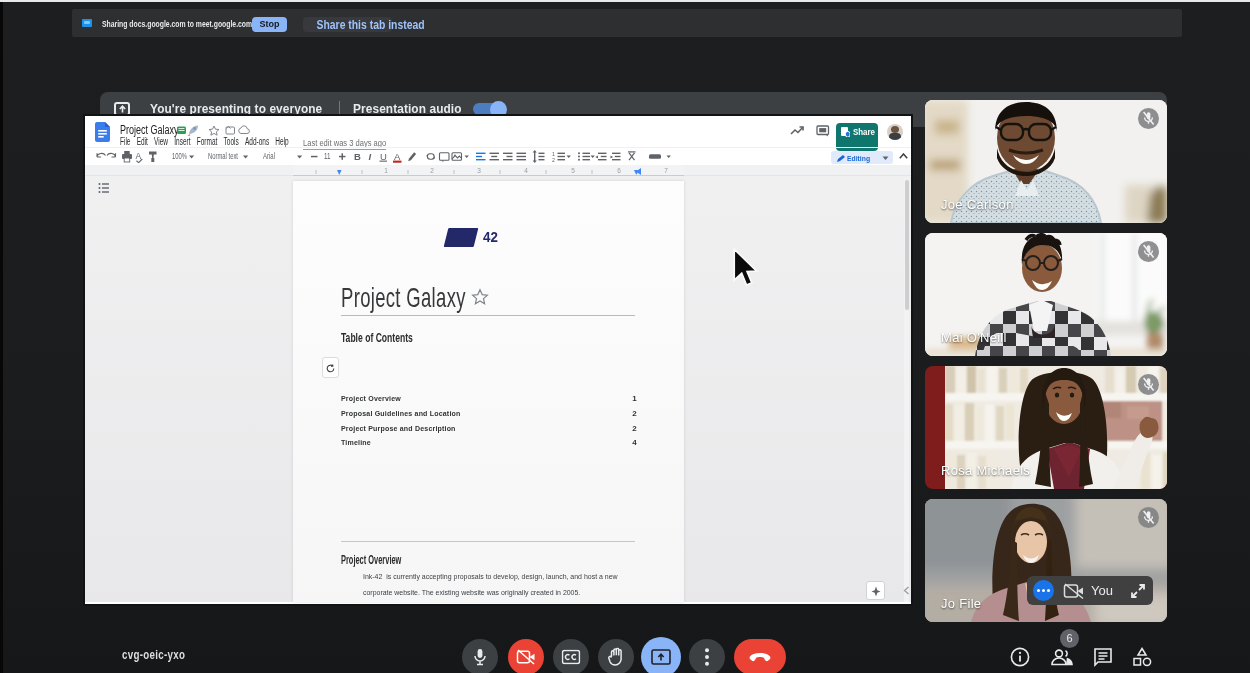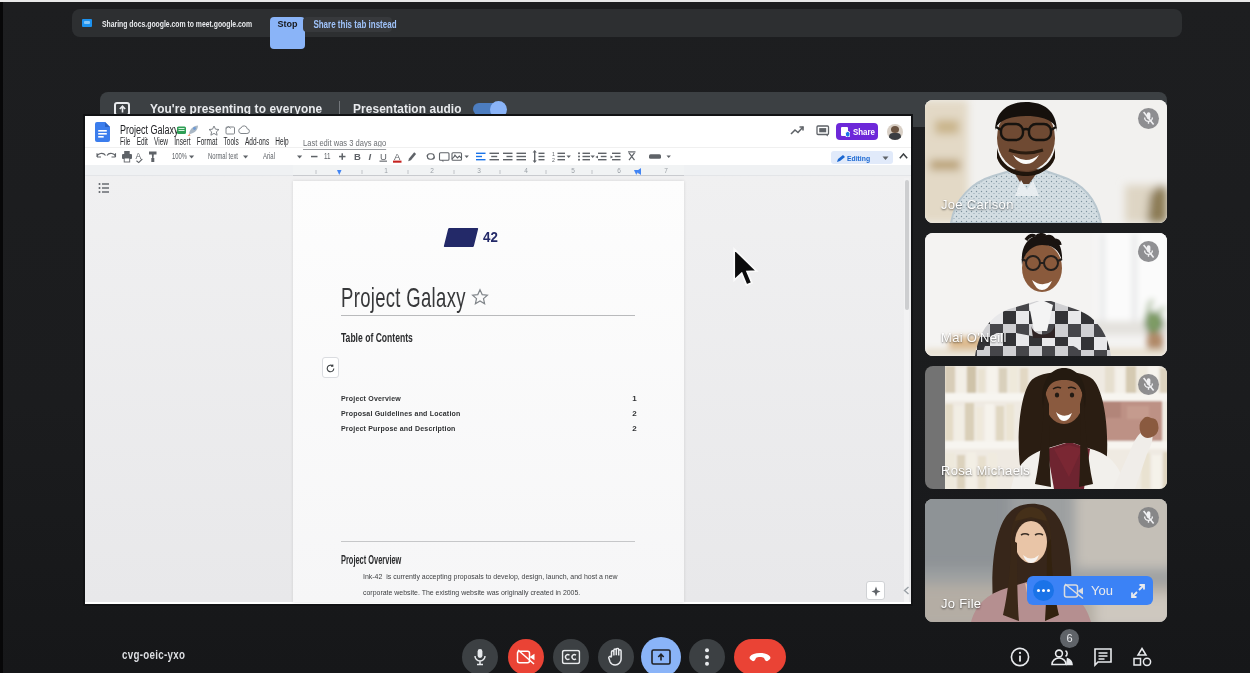--- a/index.html
+++ b/index.html
@@ -5,26 +5,26 @@
   * { margin:0; padding:0; box-sizing:border-box; }
   html,body { width:1250px; height:673px; overflow:hidden; }
   body { background:linear-gradient(180deg,#1d1e20 0%,#1b1c1e 60%,#161719 100%); font-family:"Liberation Sans", sans-serif; position:relative; }
   .abs { position:absolute; }
 
   
   #topstrip { left:0; top:0; width:1250px; height:2px; background:#e9e9e9; }
   #leftedge { left:0; top:2px; width:3px; height:671px; background:#070708; }
 
   
-  #sharebar { left:72px; top:9px; width:1110px; height:28px; background:#2d2f31; border-radius:8px; }
+  #sharebar { left:72px; top:9px; width:1110px; height:28px; background:#2d2f31; border-radius:2px; }
   #sharebar .icon { position:absolute; left:10px; top:10px; width:10px; height:8px; background:#1c92f0; border-radius:1px; }
   #sharebar .icon:after { content:""; position:absolute; left:2px; top:1.5px; width:6px; height:3.5px; background:#85c6f8; border-radius:1px; }
   #sharebar .txt { position:absolute; left:30px; top:9px; font-size:9.5px; font-weight:bold; color:#e8eaed; white-space:nowrap; transform:scaleX(0.72); transform-origin:left center; }
-  #stopbtn { position:absolute; left:198px; top:8px; width:35px; height:32px; background:#8ab4f8; border-radius:4px; color:#17181b; font-size:9px; font-weight:bold; text-align:center; line-height:15px; }
-  #sharetab { position:absolute; left:231px; top:8px; width:89px; height:15px; background:#37393c; border-radius:4px; color:#9fc3fa; font-size:10px; font-weight:bold; text-align:center; line-height:15px; white-space:nowrap; }
+  #stopbtn { position:absolute; left:180px; top:8px; width:35px; height:15px; background:#8ab4f8; border-radius:4px; color:#17181b; font-size:9px; font-weight:bold; text-align:center; line-height:15px; }
+  #sharetab { position:absolute; left:231px; top:8px; width:89px; height:15px; background:#37393c; border-radius:4px; color:#9fc3fa; font-size:13px; font-weight:bold; text-align:center; line-height:15px; white-space:nowrap; }
   #sharetab span { display:inline-block; transform:scaleX(0.8); transform-origin:center; }
 
   
   #presbar { left:100px; top:52px; width:1067px; height:35px; background:#3c4043; border-radius:8px; color:#e8eaed;margin-top:40px; }
   #presbar .picon { position:absolute; left:14px; top:10px; width:16px; height:14px; border:2px solid #e8eaed; border-radius:3px; }
   #presbar .picon svg { position:absolute; left:1.5px; top:1px; }
   #presbar .t1 { position:absolute; left:50px; top:10px; font-size:12.5px; font-weight:bold; letter-spacing:0.1px; white-space:nowrap; transform:scaleX(0.95); transform-origin:left center; }
   #presbar .div { position:absolute; left:239px; top:9px; width:1px; height:17px; background:#73777b; }
   #presbar .t2 { position:absolute; left:253px; top:10px; font-size:12.5px; font-weight:bold; letter-spacing:0.1px; white-space:nowrap; transform:scaleX(0.95); transform-origin:left center; }
   #toggle { position:absolute; left:373px; top:11px; width:32px; height:12px; background:#4c7dc0; border-radius:7px; }
@@ -39,21 +39,21 @@
   .trow { height:14.8px; position:relative; letter-spacing:0.2px; }
   .trow .tl { position:absolute; left:0; top:2px; transform:scaleX(0.88); transform-origin:left top; white-space:nowrap; }
   .trow .tn { position:absolute; right:0; top:2px; }
 
   
   .tile { left:925px; width:242px; height:123px; border-radius:8px; overflow:hidden; }
   .tname { position:absolute; left:16px; bottom:11px; color:#fff; font-size:13px; text-shadow:0 1px 2px rgba(0,0,0,0.6); letter-spacing:0.3px; }
   .micoff { position:absolute; right:8px; top:8px; width:21px; height:21px; background:rgba(125,125,128,0.85); border-radius:50%; }
 
   
-  #selfctl { position:absolute; left:102px; top:77px; width:126px; height:29px; background:#3b82f6; border-radius:6px; }
+  #selfctl { position:absolute; left:102px; top:77px; width:126px; height:29px; background:#404040; border-radius:6px; }
   #sc-blue { position:absolute; left:6px; top:4px; width:21px; height:21px; border-radius:50%; background:#1a73e8; text-align:center; }
   #sc-blue .d { display:inline-block; width:3.2px; height:3.2px; border-radius:50%; background:#fff; margin:9px 0.8px 0; vertical-align:top; }
   #sc-cam { position:absolute; left:36px; top:6px; width:22px; height:18px; }
   #sc-you { position:absolute; left:64px; top:7px; font-size:13px; color:#e8eaed; }
   #sc-exp { position:absolute; left:103px; top:6.5px; width:16px; height:16px; }
 
   
   .ctl { position:absolute; top:639px; width:36px; height:36px; border-radius:50%; background:#3c4043; }
   .ctl svg { position:absolute; left:50%; top:50%; transform:translate(-50%,-50%); }
   #meetcode { left:122px; top:648px; font-size:12.5px; color:#dcdee2; letter-spacing:0.4px; font-weight:bold; transform:scaleX(0.78); transform-origin:left top; }
@@ -109,21 +109,21 @@
     <div class="dtxt" style="left:35px; top:20px; font-size:10px; white-space:nowrap; transform:scaleX(0.65); transform-origin:left center; word-spacing:2px; color:#2a2b2e;">File&nbsp;&nbsp;Edit&nbsp;&nbsp;View&nbsp;&nbsp;Insert&nbsp;&nbsp;Format&nbsp;&nbsp;Tools&nbsp;&nbsp;Add-ons&nbsp;&nbsp;Help</div>
     <div class="dtxt" style="left:218px; top:22px; font-size:9px; color:#6b6e72; border-bottom:1px solid #9a9da1; white-space:nowrap; transform:scaleX(0.84); transform-origin:left top; padding-bottom:0.5px;">Last edit was 3 days ago</div>
 
     <svg class="abs" style="left:705px; top:9px;" width="40" height="12" viewBox="0 0 40 12">
       <path d="M1 9 L5 5 L8 7.5 L13 2" stroke="#5f6368" stroke-width="1.6" fill="none"></path>
       <path d="M9.5 2 H13 V5.5" stroke="#5f6368" stroke-width="1.6" fill="none"></path>
       <rect x="27" y="1" width="11.5" height="8.5" rx="1" fill="none" stroke="#5f6368" stroke-width="1.3"></rect>
       <rect x="29.2" y="3.1" width="7" height="4.2" fill="#5f6368"></rect>
       <path d="M35.5 9.5 l2.3 2 v-2 Z" fill="#5f6368"></path>
     </svg>
-    <div class="abs" style="left:751px; top:7px; width:42px; height:17px; background:#6d28d9; border-radius:4px;">
+    <div class="abs" style="left:751px; top:7px; width:42px; height:28px; background:#0f766e; border-radius:4px;">
       <svg class="abs" style="left:5px; top:3.5px;" width="9" height="10" viewBox="0 0 9 10">
         <rect x="0" y="0" width="7" height="9" rx="1" fill="#fff"></rect>
         <rect x="4.5" y="4.5" width="4.5" height="5.5" rx="2" fill="#1a73e8" stroke="#fff" stroke-width="1"></rect>
       </svg>
       <div class="abs" style="left:17px; top:4px; font-size:9px; font-weight:bold; color:#fff; transform:scaleX(0.88); transform-origin:left center;">Share</div>
     </div>
     <div class="abs" style="left:802px; top:8px; width:16px; height:16px; border-radius:50%; background:#d8cfc5; overflow:hidden;">
       <div class="abs" style="left:4px; top:2px; width:8px; height:7px; border-radius:50%; background:#6b5442;"></div>
       <div class="abs" style="left:2px; top:9px; width:12px; height:7px; border-radius:4px 4px 0 0; background:#3a3d42;"></div>
     </div>
@@ -286,20 +286,24 @@
         <span class="tn">1</span>
       </div>
       <div class="trow">
         <span class="tl">Proposal Guidelines and Location</span>
         <span class="tn">2</span>
       </div>
       <div class="trow">
         <span class="tl">Project Purpose and Description</span>
         <span class="tn">2</span>
       </div>
+      <div class="trow">
+        <span class="tl">Timeline</span>
+        <span class="tn">4</span>
+      </div>
     </div>
     <div class="abs" style="left:256px; top:425px; width:294px; height:1px; background:#c6c7c9;"></div>
     <div class="abs dtxt" style="left:256px; top:437px; font-size:12px; font-weight:bold; color:#2b2c2e; white-space:nowrap; transform:scaleX(0.62); transform-origin:left top;">Project Overview</div>
     <div class="abs dtxt" style="left:278px; top:453px; font-size:8px; color:#3c3e40; line-height:15.5px; white-space:nowrap; transform:scaleX(0.87); transform-origin:left top;">Ink-42&nbsp; is currently accepting proposals to develop, design, launch, and host a new<br>corporate website. The existing website was originally created in 2005.</div>
 
     <div class="abs" style="left:781px; top:465px; width:19px; height:19px; background:#fff; border:1px solid #d0d2d5; border-radius:3px;">
       <svg class="abs" style="left:4px; top:3.5px;" width="10" height="11" viewBox="0 0 10 11">
         <path d="M5 0.5 L6.3 4.2 L9.5 5.5 L6.3 6.8 L5 10.5 L3.7 6.8 L0.5 5.5 L3.7 4.2 Z" fill="#5f6368"></path>
       </svg>
     </div>
@@ -403,21 +407,21 @@
     </svg>
     <div class="tname">Mai O'Neill</div>
     <svg class="micoff" viewBox="0 0 21 21">
       <g stroke="#f1f1f3" stroke-width="1.4" fill="none">
         <rect x="8.8" y="4.2" width="3.6" height="7" rx="1.8" fill="#f1f1f3" stroke="none"></rect>
         <path d="M6.6 9.5 a3.9 3.9 0 0 0 7.8 0 M10.5 13.4 v2.4"></path>
         <path d="M5.6 4 L15.6 16.4" stroke-width="1.6"></path>
       </g>
     </svg>
   </div>
-  <div class="abs tile" id="tile3" style="top:366px; background:#737373;padding-left:20px;">
+  <div class="abs tile" id="tile3" style="top:366px; background:#7f1d1d;padding-left:20px;">
     <svg width="242" height="123" viewBox="0 0 242 123">
       <defs>
         <filter id="bl3" x="-30%" y="-30%" width="160%" height="160%">
           <feGaussianBlur stdDeviation="1.2"></feGaussianBlur>
         </filter>
       </defs>
       <rect width="242" height="123" fill="#efeae2"></rect>
       <g filter="url(#bl3)">
         <rect x="142" y="33" width="75" height="42" fill="#bd9185"></rect>
         <rect x="150" y="36" width="26" height="16" fill="#b28579"></rect>

